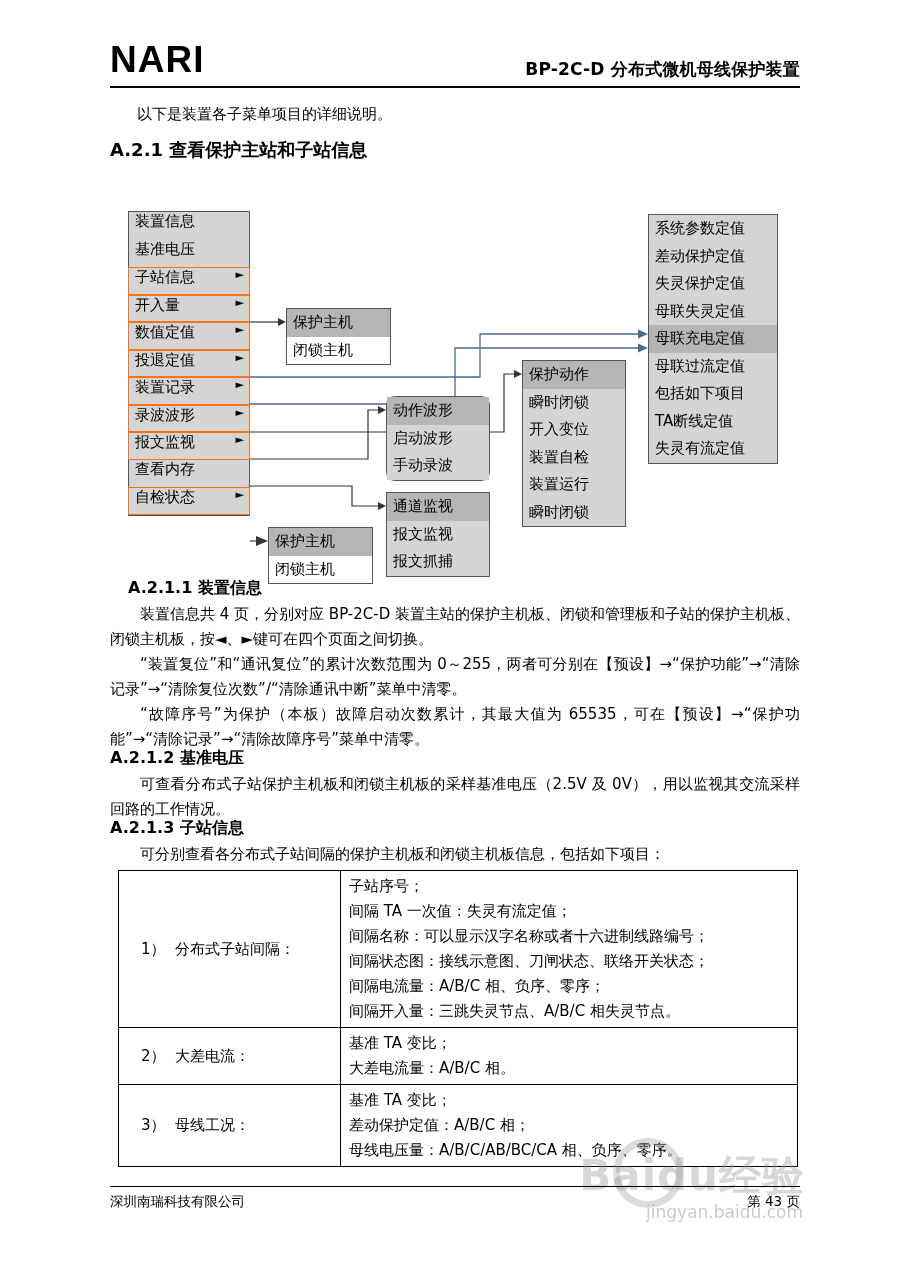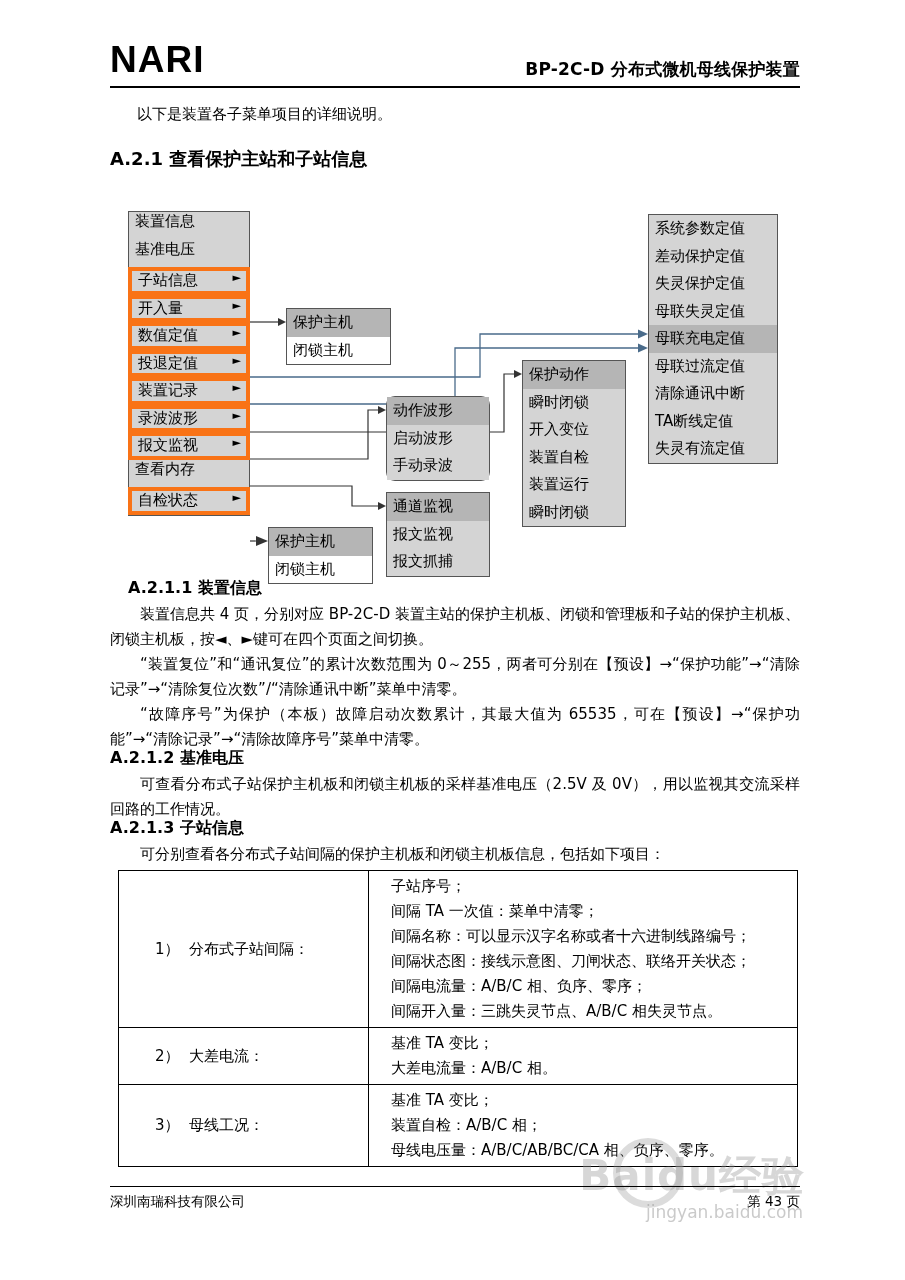--- a/index.html
+++ b/index.html
@@ -88,21 +88,20 @@
     position: absolute;
     left: 137px;
     top: 105px;
     font-size: 15px;
     font-family: "DejaVu Sans", sans-serif;
   }
   .h3 {
     font-size: 18px;
     font-weight: bold;
     font-family: "DejaVu Sans", sans-serif;
-    margin-top: 9px;
   }
   .sec-a21 {
     position: absolute;
     left: 110px;
     top: 138px;
   }
 
   
   .diagram {
     position: absolute;
@@ -122,21 +121,21 @@
     height: 27.5px;
     font-size: 15px;
     font-family: "DejaVu Sans", sans-serif;
     display: flex;
     align-items: flex-start;
     padding-left: 6px;
     white-space: nowrap;
     position: relative;
   }
   .menu-item.framed {
-    border: 4px solid #f97316;
+    border: 1px solid #f97316;
     margin: 0px -1px;
   }
   .menu-item .arrow {
     position: absolute;
     right: 5px;
     font-size: 11px;
   }
   .title-chip {
     position: absolute;
     background: #c2410c;
@@ -203,21 +202,21 @@
     position: absolute;
     left: 118px;
     top: 843px;
     width: 680px;
     border-collapse: collapse;
     font-size: 15px;
     font-family: "DejaVu Sans", sans-serif;
   }
   table.info td {
     border: 1px solid #000;
-    padding: 3px 22px;
+    padding: 3px 8px;
     vertical-align: middle;
   }
   table.info td.lbl {
     width: 205px;
     white-space: nowrap;
   }
   table.info td .ln {
     line-height: 25px;
     white-space: nowrap;
   }
@@ -387,21 +386,21 @@
       <div class="row">瞬时闭锁</div>
     </div>
 
     <div class="grp gray" style="left:538px; top:28px; width:130px;">
       <div class="row">系统参数定值</div>
       <div class="row">差动保护定值</div>
       <div class="row">失灵保护定值</div>
       <div class="row">母联失灵定值</div>
       <div class="row hl">母联充电定值</div>
       <div class="row">母联过流定值</div>
-      <div class="row">清除通讯中断</div>
+      <div class="row">包括如下项目</div>
       <div class="row">TA断线定值</div>
       <div class="row">失灵有流定值</div>
     </div>
 
   </div>
 
   <div class="sub-h" style="left:128px; top:578px;">A.2.1.1  装置信息</div>
   <div class="para" style="left:110px; top:602px; text-indent:30px;">装置信息共 4 页，分别对应 BP-2C-D 装置主站的保护主机板、闭锁和管理板和子站的保护主机板、闭锁主机板，按◄、►键可在四个页面之间切换。</div>
   <div class="para" style="left:110px; top:652px; text-indent:30px;">“装置复位”和“通讯复位”的累计次数范围为 0～255，两者可分别在【预设】→“保护功能”→“清除记录”→“清除复位次数”/“清除通讯中断”菜单中清零。</div>
   <div class="para" style="left:110px; top:702px; text-indent:30px;">“故障序号”为保护（本板）故障启动次数累计，其最大值为 65535，可在【预设】→“保护功能”→“清除记录”→“清除故障序号”菜单中清零。</div>
@@ -413,21 +412,21 @@
   <div class="para" style="left:110px; top:842px; text-indent:30px;">可分别查看各分布式子站间隔的保护主机板和闭锁主机板信息，包括如下项目：</div>
 
   <table class="info" style="top:870px;">
     <tbody>
         <tr>
       <td class="lbl">
         <div class="lbl-inner"><span class="num">1）</span><span>分布式子站间隔：</span></div>
       </td>
       <td>
         <div class="ln">子站序号；</div>
-        <div class="ln">间隔 TA 一次值：菜单中清零；</div>
+        <div class="ln">间隔 TA 一次值：失灵有流定值；</div>
         <div class="ln">间隔名称：可以显示汉字名称或者十六进制线路编号；</div>
         <div class="ln">间隔状态图：接线示意图、刀闸状态、联络开关状态；</div>
         <div class="ln">间隔电流量：A/B/C 相、负序、零序；</div>
         <div class="ln">间隔开入量：三跳失灵节点、A/B/C 相失灵节点。</div>
       </td>
     </tr>
     <tr>
       <td class="lbl">
         <div class="lbl-inner"><span class="num">2）</span><span>大差电流：</span></div>
       </td>
@@ -435,21 +434,21 @@
         <div class="ln">基准 TA 变比；</div>
         <div class="ln">大差电流量：A/B/C 相。</div>
       </td>
     </tr>
     <tr>
       <td class="lbl">
         <div class="lbl-inner"><span class="num">3）</span><span>母线工况：</span></div>
       </td>
       <td>
         <div class="ln">基准 TA 变比；</div>
-        <div class="ln">装置自检：A/B/C 相；</div>
+        <div class="ln">差动保护定值：A/B/C 相；</div>
         <div class="ln">母线电压量：A/B/C/AB/BC/CA 相、负序、零序。</div>
       </td>
     </tr>
   </tbody>
     </table>
 
   <div class="wm">
     <div class="wm-ring"></div>
     <div class="wm-text">Baidu经验</div>
     <div class="wm-sub">jingyan.baidu.com</div>

